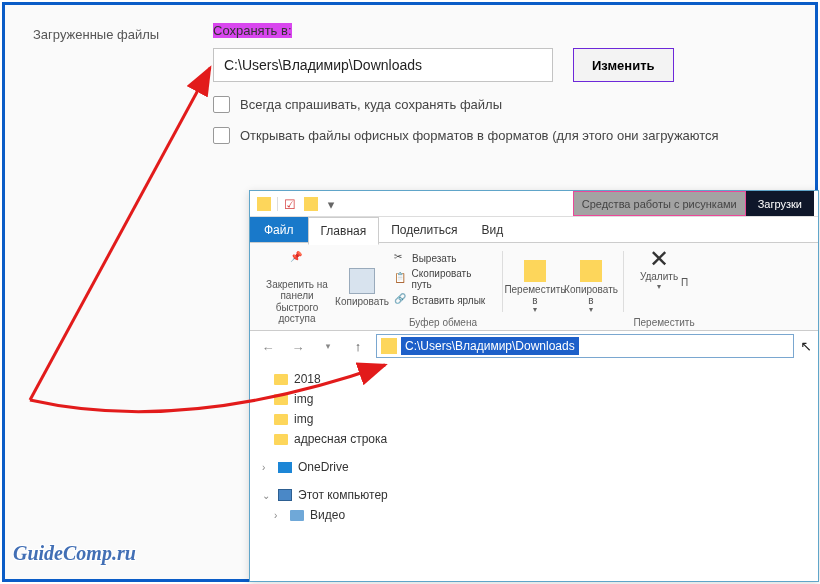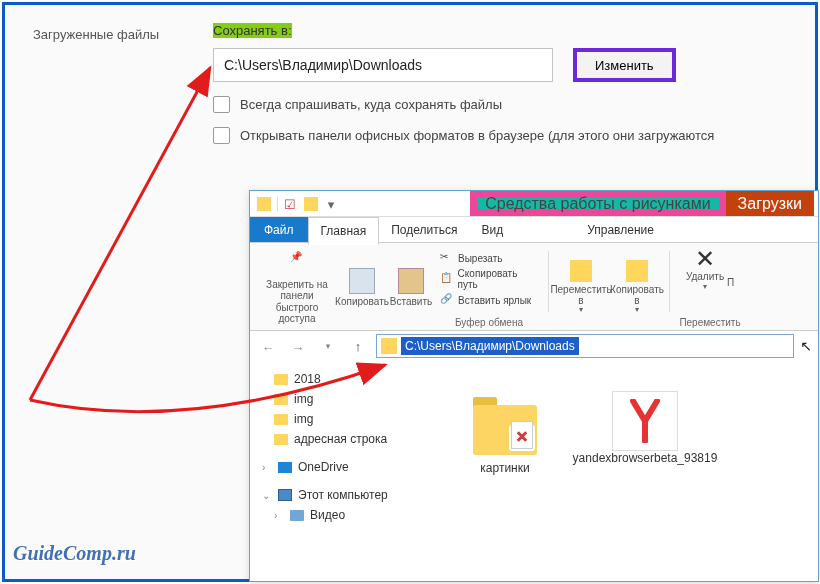--- a/index.html
+++ b/index.html
@@ -4,32 +4,32 @@
 <style>
 * { box-sizing: border-box; margin: 0; padding: 0; }
 body { font-family: "Segoe UI", Arial, sans-serif; font-size: 13px; background: #fff; width: 820px; height: 584px; overflow: hidden; position: relative; }
 .frame { position: absolute; inset: 2px; border: 3px solid #0a5cc7; background: #fafafa; }
 
 
 .settings { padding: 18px 28px; color: #333; position: relative; }
 .row { display: flex; align-items: flex-start; margin-bottom: 12px; }
 .row-label { width: 180px; color: #555; padding-top: 4px; }
 .row-content { flex: 1; }
-.hl { background: #84cc16; }
+.hl { background: #d946ef; }
 .path-input { width: 340px; height: 34px; border: 1px solid #c3c3c3; background: #fff; padding: 0 10px; font-size: 14px; color: #222; }
-.btn { display: inline-flex; align-items: center; justify-content: center; height: 34px; padding: 0 18px; border: 4px solid #6d28d9; background: #f3f3f3; margin-left: 20px; font-size: 13px; cursor: pointer; }
+.btn { display: inline-flex; align-items: center; justify-content: center; height: 34px; padding: 0 18px; border: 1px solid #6d28d9; background: #f3f3f3; margin-left: 20px; font-size: 13px; cursor: pointer; font-weight: bold; }
 .chk-row { display: flex; align-items: center; margin-top: 14px; color: #444; }
 .chk { width: 17px; height: 17px; border: 1px solid #999; border-radius: 2px; background: #fff; margin-right: 10px; }
 
 
 .explorer { position: absolute; left: 244px; top: 185px; width: 570px; height: 392px; background: #fff; border: 1px solid #60a5c9; box-shadow: 0 2px 8px rgba(0,0,0,.15); }
 .ex-titlebar { height: 26px; background: #fff; display: flex; align-items: center; padding: 0 4px; border-bottom: 1px solid #ddd; }
 .ex-titlebar .ic { width: 14px; height: 14px; margin: 0 3px; }
-.pic-tools { margin-left: auto; height: 25px; background: #14b8a6; border: 7px solid #ec4899; padding: 0 8px; font-size: 16px; display: flex; align-items: center; color: #444; }
-.zip-tab { height: 25px; background: #c2410c; color: #fff; padding: 0 12px; font-size: 16px; display: flex; align-items: center; }
+.pic-tools { margin-left: auto; height: 25px; background: #a3a3a3; border: 1px solid #ec4899; padding: 0 8px; font-size: 11px; display: flex; align-items: center; color: #444; }
+.zip-tab { height: 25px; background: #0f172a; color: #fff; padding: 0 12px; font-size: 11px; display: flex; align-items: center; }
 .ex-tabs { height: 26px; display: flex; background: #fff; border-bottom: 1px solid #ccc; }
 .ex-tab-file { background: #1979ca; color: #fff; padding: 0 14px; display: flex; align-items: center; font-size: 12px; }
 .ex-tab { padding: 13px 12px; display: flex; align-items: center; font-size: 12px; color: #333; border-right: none; }
 .ex-tab.active { border: 1px solid #ccc; border-bottom: 1px solid #fff; margin-bottom: -1px; background: #fff; }
 .ex-tab.mgmt { margin-left: 60px; }
 .ribbon { height: 88px; background: #fafafa; border-bottom: 1px solid #ccc; display: flex; align-items: stretch; padding: 4px 8px 2px; font-size: 10px; color: #555; }
 .ribbon-group { display: flex; flex-direction: column; align-items: center; justify-content: flex-end; padding: 0 6px; }
 .ribbon-big { display: flex; flex-direction: column; align-items: center; justify-content: center; width: 78px; text-align: center; line-height: 1.15; }
 .ribbon-big .ic { width: 26px; height: 26px; margin-bottom: 2px; }
 .ribbon-sep { width: 1px; background: #ddd; margin: 4px 4px 16px; }
@@ -41,21 +41,21 @@
 .ribbon-small .ic { width: 22px; height: 22px; margin-bottom: 2px; }
 .ribbon-del { display: flex; flex-direction: column; align-items: center; justify-content: center; width: 40px; }
 .ribbon-del .x { font-size: 24px; color: #333; line-height: 1; }
 .addr { height: 30px; display: flex; align-items: center; padding: 0 6px; gap: 6px; }
 .nav-btn { width: 24px; height: 24px; display: flex; align-items: center; justify-content: center; color: #888; }
 .nav-btn.enabled { color: #333; }
 .addr-field { flex: 1; height: 24px; border: 1px solid #7aa7d0; background: #fff; display: flex; align-items: center; }
 .addr-icon { width: 16px; height: 16px; background: #fdd65b; margin: 0 4px; }
 .addr-text { background: #1c5fc9; color: #fff; padding: 2px 4px; font-size: 12px; }
 .cursor-ic { font-size: 14px; color: #222; }
-.ex-body { display: flex; height: 218px; }
+.ex-body { display: flex; height: 218px; gap: 36px; }
 .tree { width: 180px; padding: 8px 10px; font-size: 12px; color: #333; overflow: hidden; }
 .tree-item { display: flex; align-items: center; gap: 6px; padding: 3px 0 3px 14px; }
 .tree-item.root { padding-left: 2px; margin-top: 8px; }
 .tree-folder { width: 14px; height: 11px; background: #fdd65b; border-radius: 1px; }
 .tree-od { width: 14px; height: 11px; background: #1c86d6; }
 .tree-pc { width: 14px; height: 12px; background: #4a88c7; border: 1px solid #2d5f91; }
 .tree-caret { width: 10px; color: #888; font-size: 10px; }
 .content { flex: 1; display: flex; gap: 30px; padding: 30px 20px; }
 .item { display: flex; flex-direction: column; align-items: center; width: 110px; text-align: center; font-size: 12px; color: #333; }
 .thumb { width: 72px; height: 64px; margin-bottom: 6px; position: relative; }
@@ -88,55 +88,50 @@
         <div style="margin-top:10px; display:flex; align-items:center;">
           <input class="path-input" value="C:\Users\Владимир\Downloads" style="">
           <button class="btn">Изменить</button>
         </div>
         <div class="chk-row">
           <span class="chk"></span>
           <span>Всегда спрашивать, куда сохранять файлы</span>
         </div>
         <div class="chk-row">
           <span class="chk"></span>
-          <span>Открывать панели офисных форматов в браузере (для этого они загружаются</span>
+          <span>Открывать файлы офисных форматов в форматов (для этого они загружаются</span>
         </div>
       </div>
     </div>
   </div>
 
   <div class="explorer">
     <div class="ex-titlebar">
       <span class="ic" style="background:#fdd65b"></span>
       <span class="ic" style="background:#ddd;width:1px"></span>
       <span class="ic" style="color:#d43b3b">☑</span>
       <span class="ic" style="background:#fdd65b"></span>
       <span class="ic" style="color:#666;text-align:center">▾</span>
       <div class="pic-tools">Средства работы с рисунками</div>
       <div class="zip-tab">Загрузки</div>
     </div>
     <div class="ex-tabs">
       <div class="ex-tab-file">Файл</div>
       <div class="ex-tab active">Главная</div>
       <div class="ex-tab">Поделиться</div>
       <div class="ex-tab">Вид</div>
-      <div class="ex-tab mgmt">Управление</div>
     </div>
     <div class="ribbon">
       <div class="ribbon-big">
         <span class="ic" style="color:#888">📌</span>
         <span>Закрепить на панели быстрого доступа</span>
       </div>
       <div class="ribbon-big" style="width:52px">
         <span class="ic" style="background:#d8e3ee;border:1px solid #9ab"></span>
         <span>Копировать</span>
-      </div>
-      <div class="ribbon-big" style="width:46px">
-        <span class="ic" style="background:#e2c58a;border:1px solid #b89"></span>
-        <span>Вставить</span>
       </div>
       <div class="ribbon-group" style="width:110px">
         <div class="ribbon-list">
           <div class="ribbon-item">
               <span class="ic">✂</span>
               <span>Вырезать</span>
             </div>
           <div class="ribbon-item">
               <span class="ic">📋</span>
               <span>Скопировать путь</span>
@@ -210,39 +205,20 @@
             <span class="tree-caret">⌄</span>
             <span class="tree-pc"></span>
             <span>Этот компьютер</span>
           </div>
         <div class="tree-item">
             <span class="tree-caret">›</span>
             <span class="tree-folder" style="background:#6fa8d8"></span>
             <span>Видео</span>
           </div>
       </div>
-      <div class="content">
-        <div class="item">
-          <div class="thumb">
-            <span class="folder-tab"></span>
-              <span class="folder-shape"></span>
-            <span class="folder-badge">↓</span>
-            <span class="folder-x"></span>
-          </div>
-          <span>картинки</span>
-        </div>
-        <div class="item">
-          <div class="y-thumb">
-            <svg viewBox="0 0 40 44">
-                <path d="M8 2 L20 22 L32 2 M20 22 L20 42" stroke="#e63232" stroke-width="6" fill="none" stroke-linecap="round"></path>
-              </svg>
-          </div>
-          <span>yandexbrowserbeta_93819</span>
-        </div>
-      </div>
     </div>
   </div>
 
   <svg class="arrow-svg">
     <defs>
         <marker id="ah" markerWidth="10" markerHeight="8" refX="9" refY="4" orient="auto">
           <path d="M0,0 L10,4 L0,8 Z" fill="#e21b1b"></path>
         </marker>
       </defs>
     <path d="M 25 395 L 205 63" stroke="#e21b1b" stroke-width="3" fill="none" marker-end="url(#ah)"></path>

